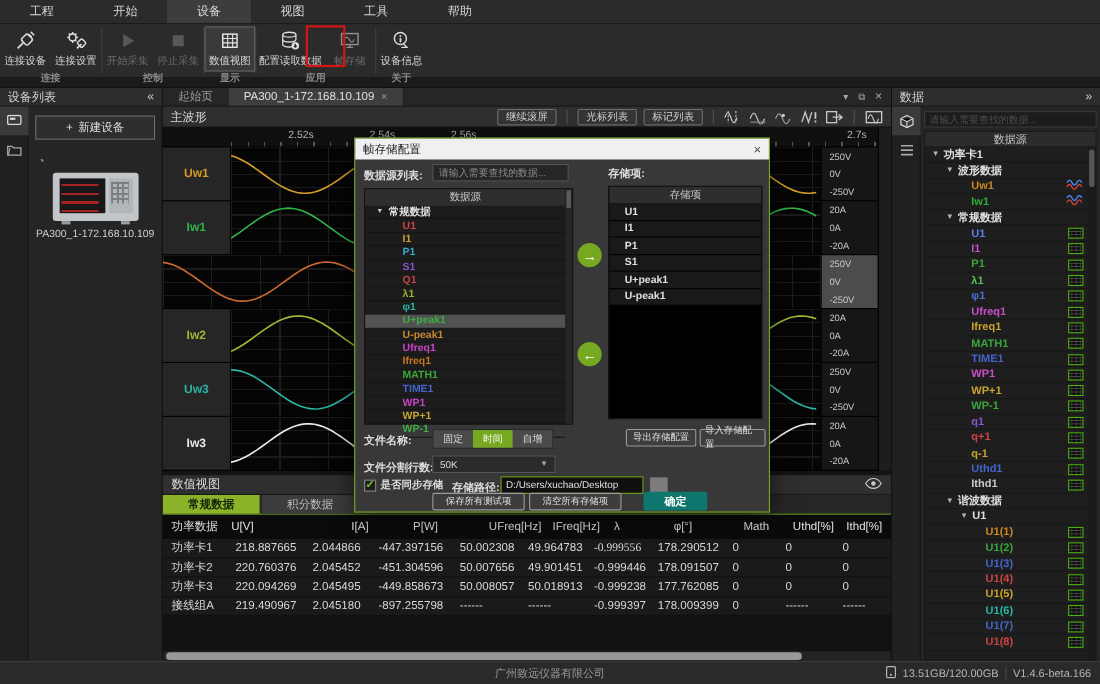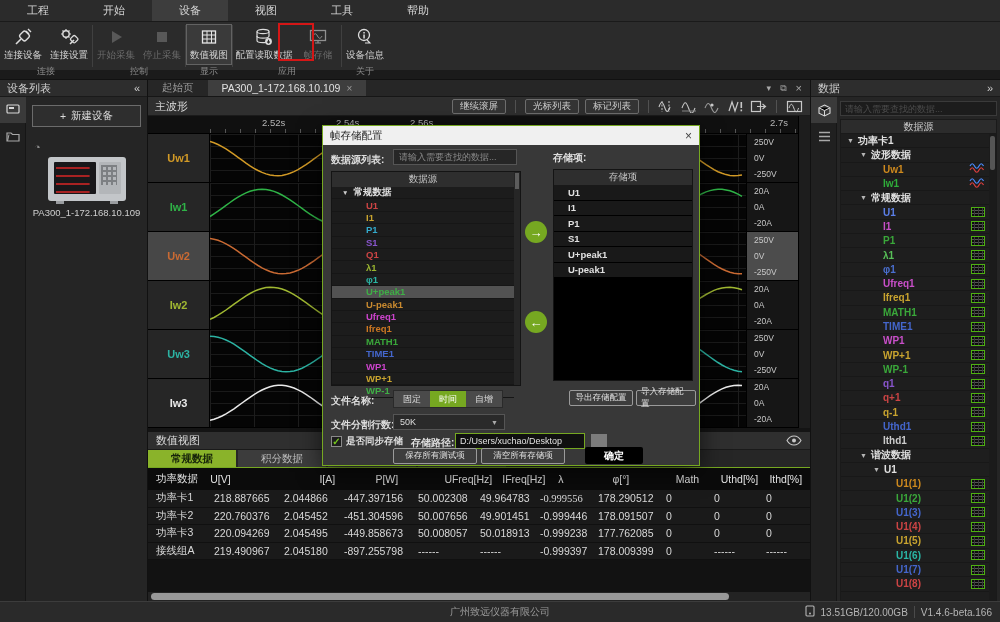--- a/index.html
+++ b/index.html
@@ -9,21 +9,21 @@
 
   
   .menubar { height:22px; background:#2b2b2b; display:flex; align-items:stretch; border-bottom:1px solid #1a1a1a; }
   .menubar .mitem { padding:0 27px; font-size:11px; color:#d5d5d5; display:flex; align-items:center; cursor:default; }
   .menubar .mitem.active { background:#3d3d3d; }
 
   
   .ribbon { height:48px; background:#2b2b2b; display:flex; }
   .rgroup { display:flex; flex-direction:column; position:relative; }
   .rgroup .rbtns { flex:1; display:flex; align-items:flex-start; padding-top:2px; }
-  .rgroup .glabel { font-size:9px; color:#8a8a8a; text-align:center; padding-bottom:2px; }
+  .rgroup .glabel { font-size:9px; color:#8a8a8a; text-align:center; padding-bottom:2px;font-weight:bold; }
   .rsep { width:1px; background:#404040; margin:3px 0; }
   .rbtn { width:46px; display:flex; flex-direction:column; align-items:center; padding:2px 1px; border:1px solid transparent; }
   .rbtn .ricon { height:20px; display:flex; align-items:center; justify-content:center; }
   .rbtn .rlabel { font-size:9.5px; color:#d5d5d5; white-space:nowrap; margin-top:2px; }
   .rbtn.wide { width:62px; }
   .rbtn.selected { background:#3a3a3a; border:1px solid #626262; }
   .rbtn.disabled .rlabel { color:#6a6a6a; }
   .annotation-box { position:absolute; left:278px; top:23px; width:36px; height:38px;
     border:2px solid #d51616; z-index:60; pointer-events:none; }
   .ribbonstrip { height:10px; background:#1b1b1b; border-bottom:1px solid #111; }
@@ -183,21 +183,21 @@
   .dd { position:absolute; left:70px; top:269px; width:112px; height:16px; background:#2a2a2a; border:1px solid #555;
     font-size:9px; color:#ddd; display:flex; align-items:center; padding:0 6px; }
   .dd .caret { margin-left:auto; font-size:7px; color:#aaa; }
   .chkrow { position:absolute; left:8px; top:290px; display:flex; align-items:center; gap:4px; }
   .chk { width:11px; height:11px; background:#1d1d1d; border:1px solid #8a8a8a; color:#76c81e; font-size:10px;
     line-height:9px; text-align:center; font-weight:bold; }
   .chklbl { font-size:9.5px; color:#ddd; font-weight:bold; }
   .pathinput { position:absolute; left:132px; top:288px; width:130px; height:16px; background:#101010;
     border:1px solid #76a821; color:#e0e0e0; font-size:9px; padding:0 4px; font-family:"Liberation Sans",sans-serif; }
   .browsebtn { position:absolute; left:268px; top:289px; width:16px; height:14px; background:#7c7c7c; }
-  .okbtn { position:absolute; left:262px; top:302px; width:58px; height:17px; background:#000000; color:#fff;
+  .okbtn { position:absolute; left:262px; top:302px; width:58px; height:17px; background:#0f766e; color:#fff;
     font-size:10px; font-weight:bold; display:flex; align-items:center; justify-content:center; border-radius:2px; }
 </style>
 </head>
 <body>
 
 <div class="app">
 
   <div class="menubar" id="menubar">
       <div class="mitem">工程</div>
       <div class="mitem">开始</div>
@@ -458,21 +458,20 @@
                 </svg>
               </div>
               <div class="wscale">
                 <span class="s0">20A</span>
                 <span class="s1">0A</span>
                 <span class="s2">-20A</span>
               </div>
               <div class="wvspace" style="width: 12px;"></div>
             </div>
             <div class="wrow sel">
-              <div class="wlabel" style="color: rgb(201, 106, 51);">Uw2</div>
               <div class="wplot">
                 <svg width="534" height="48" viewBox="0 0 534 48">
                   <path d="M0.0 6.5 L4.0 7.2 L8.0 8.3 L12.0 9.9 L16.0 11.8 L20.0 14.1 L24.0 16.7 L28.0 19.4 L32.0 22.3 L36.0 25.2 L40.0 28.1 L44.0 30.9 L48.0 33.5 L52.0 35.8 L56.0 37.8 L60.0 39.5 L64.0 40.7 L68.0 41.5 L72.0 41.8 L76.0 41.6 L80.0 40.9 L84.0 39.8 L88.0 38.3 L92.0 36.3 L96.0 34.1 L100.0 31.5 L104.0 28.8 L108.0 25.9 L112.0 23.0 L116.0 20.1 L120.0 17.3 L124.0 14.7 L128.0 12.3 L132.0 10.3 L136.0 8.6 L140.0 7.4 L144.0 6.6 L148.0 6.2 L152.0 6.4 L156.0 7.0 L160.0 8.1 L164.0 9.6 L168.0 11.5 L172.0 13.8 L176.0 16.3 L180.0 19.0 L184.0 21.9 L188.0 24.8 L192.0 27.7 L196.0 30.5 L200.0 33.1 L204.0 35.5 L208.0 37.6 L212.0 39.3 L216.0 40.5 L220.0 41.4 L224.0 41.7 L228.0 41.6 L232.0 41.0 L236.0 40.0 L240.0 38.5 L244.0 36.6 L248.0 34.4 L252.0 31.9 L256.0 29.2 L260.0 26.3 L264.0 23.4 L268.0 20.5 L272.0 17.7 L276.0 15.1 L280.0 12.7 L284.0 10.6 L288.0 8.8 L292.0 7.5 L296.0 6.7 L300.0 6.3 L304.0 6.3 L308.0 6.9 L312.0 7.9 L316.0 9.4 L320.0 11.2 L324.0 13.4 L328.0 15.9 L332.0 18.6 L336.0 21.5 L340.0 24.4 L344.0 27.3 L348.0 30.1 L352.0 32.8 L356.0 35.2 L360.0 37.3 L364.0 39.0 L368.0 40.4 L372.0 41.3 L376.0 41.7 L380.0 41.7 L384.0 41.1 L388.0 40.2 L392.0 38.7 L396.0 36.9 L400.0 34.7 L404.0 32.3 L408.0 29.6 L412.0 26.7 L416.0 23.8 L420.0 20.9 L424.0 18.1 L428.0 15.4 L432.0 13.0 L436.0 10.9 L440.0 9.1 L444.0 7.7 L448.0 6.8 L452.0 6.3 L456.0 6.3 L460.0 6.8 L464.0 7.8 L468.0 9.2 L472.0 10.9 L476.0 13.1 L480.0 15.5 L484.0 18.2 L488.0 21.1 L492.0 24.0 L496.0 26.9 L500.0 29.7 L504.0 32.4 L508.0 34.8 L512.0 37.0 L516.0 38.8 L520.0 40.2 L524.0 41.2 L528.0 41.7 L532.0 41.7 " fill="none" stroke="#c96a33" stroke-width="1.5"></path>
                 </svg>
               </div>
               <div class="wscale">
                 <span class="s0">250V</span>
                 <span class="s1">0V</span>
                 <span class="s2">-250V</span>
               </div>

